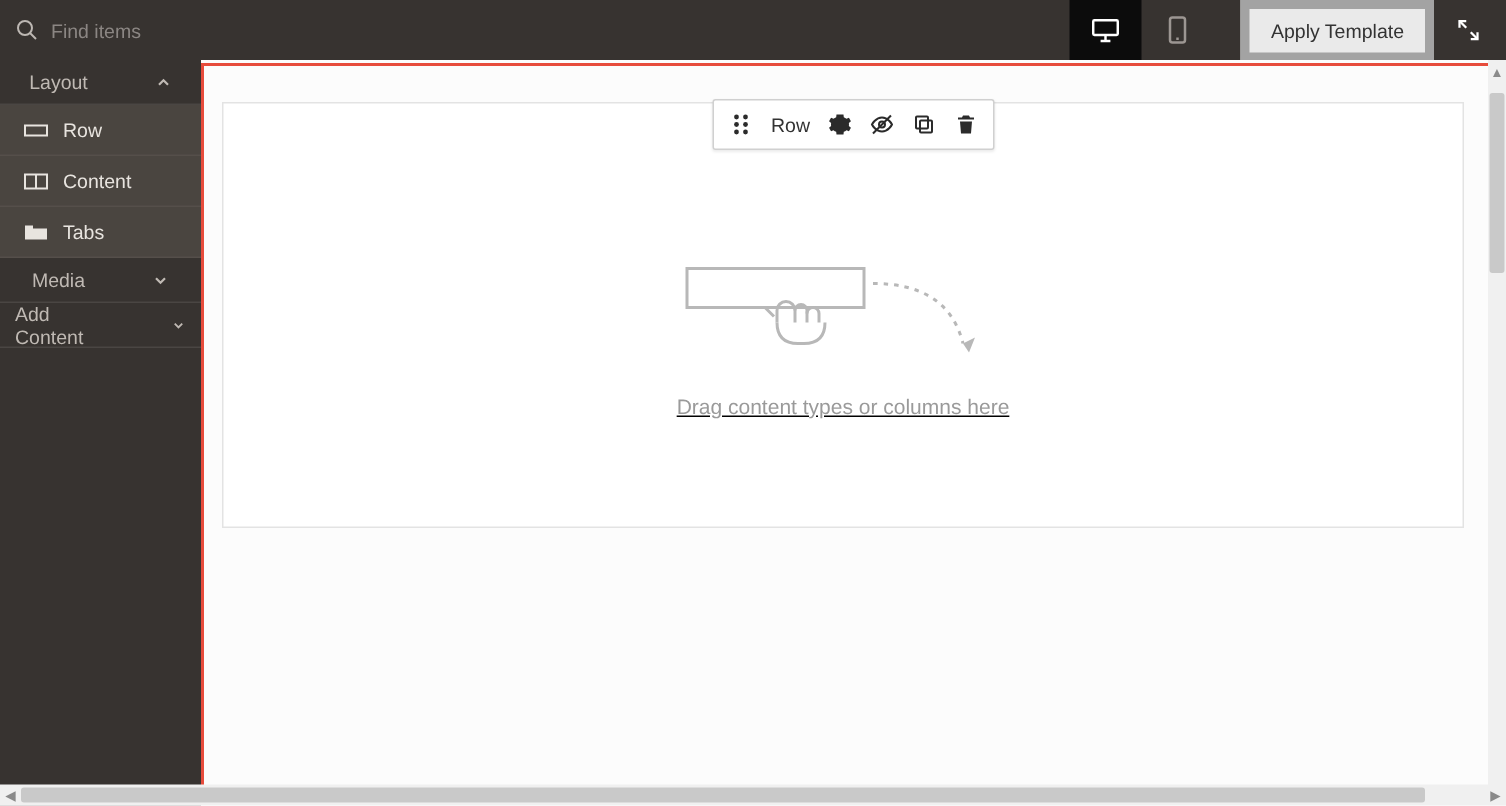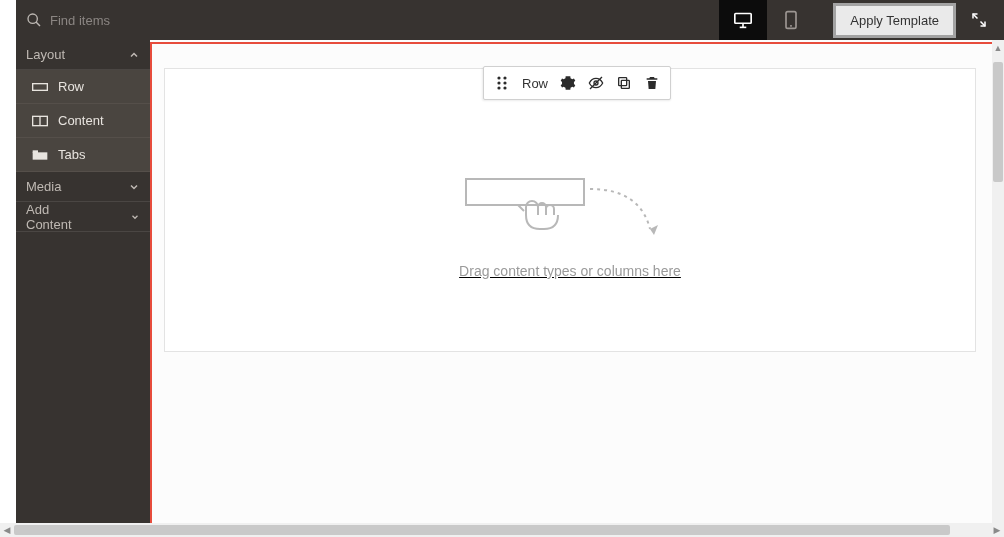--- a/index.html
+++ b/index.html
@@ -1,17 +1,17 @@
 <!DOCTYPE html>
 <html><head>
 <meta charset="utf-8">
 <style>
   * { box-sizing: border-box; margin: 0; padding: 0; }
   html, body { width: 1004px; height: 537px; font-family: Arial, Helvetica, sans-serif; background: #fff; }
-  .app { width: 100%; height: 100%; display: flex; flex-direction: column; padding-left: 16px; }
+  .app { width: 100%; height: 100%; display: flex; flex-direction: column; }
 
   
   .topbar {
     height: 40px;
     background: #373330;
     display: flex;
     align-items: center;
     color: #bdb8b3;
     position: relative;
   }
@@ -32,33 +32,33 @@
   }
   .device-btn {
     width: 48px; display: flex; align-items: center; justify-content: center;
     color: #fff; cursor: pointer;
   }
   .device-btn.active { background: #0c0c0c; }
   .device-btn.inactive { color: #9c9692; }
 
   .top-actions { display: flex; gap: 8px; padding: 0 10px 0 18px; align-items: center; }
   .btn {
-    background: #eaeaea; color: #333; border: 3px solid #a3a3a3;
+    background: #eaeaea; color: #333; border: 6px solid #a3a3a3;
     padding: 7px 14px; font-size: 13px; cursor: pointer;
   }
   .fs-icon { width: 18px; height: 18px; color: #fff; margin-left: 6px; margin-right: 6px; cursor: pointer; }
 
   
   .body { flex: 1; display: flex; min-height: 0; }
   .sidebar {
     width: 134px; background: #373330; color: #d6d1cc;
     display: flex; flex-direction: column; font-size: 13px;
   }
   .side-section {
-    height: 30px; display: flex; align-items: center; justify-content: space-between;
+    height: 30px; display: flex; align-items: center; justify-content: center;
     padding: 0 10px; color: #bfb9b3; cursor: pointer;
     border-bottom: 1px solid #4a4643;
     gap: 44px;
   }
   .side-section .chev { width: 12px; height: 12px; }
   .side-item {
     height: 34px; display: flex; align-items: center; gap: 10px;
     padding: 0 16px; background: #4a4540; color: #e8e4df; cursor: pointer;
     border-bottom: 1px solid #554f4a;
   }

